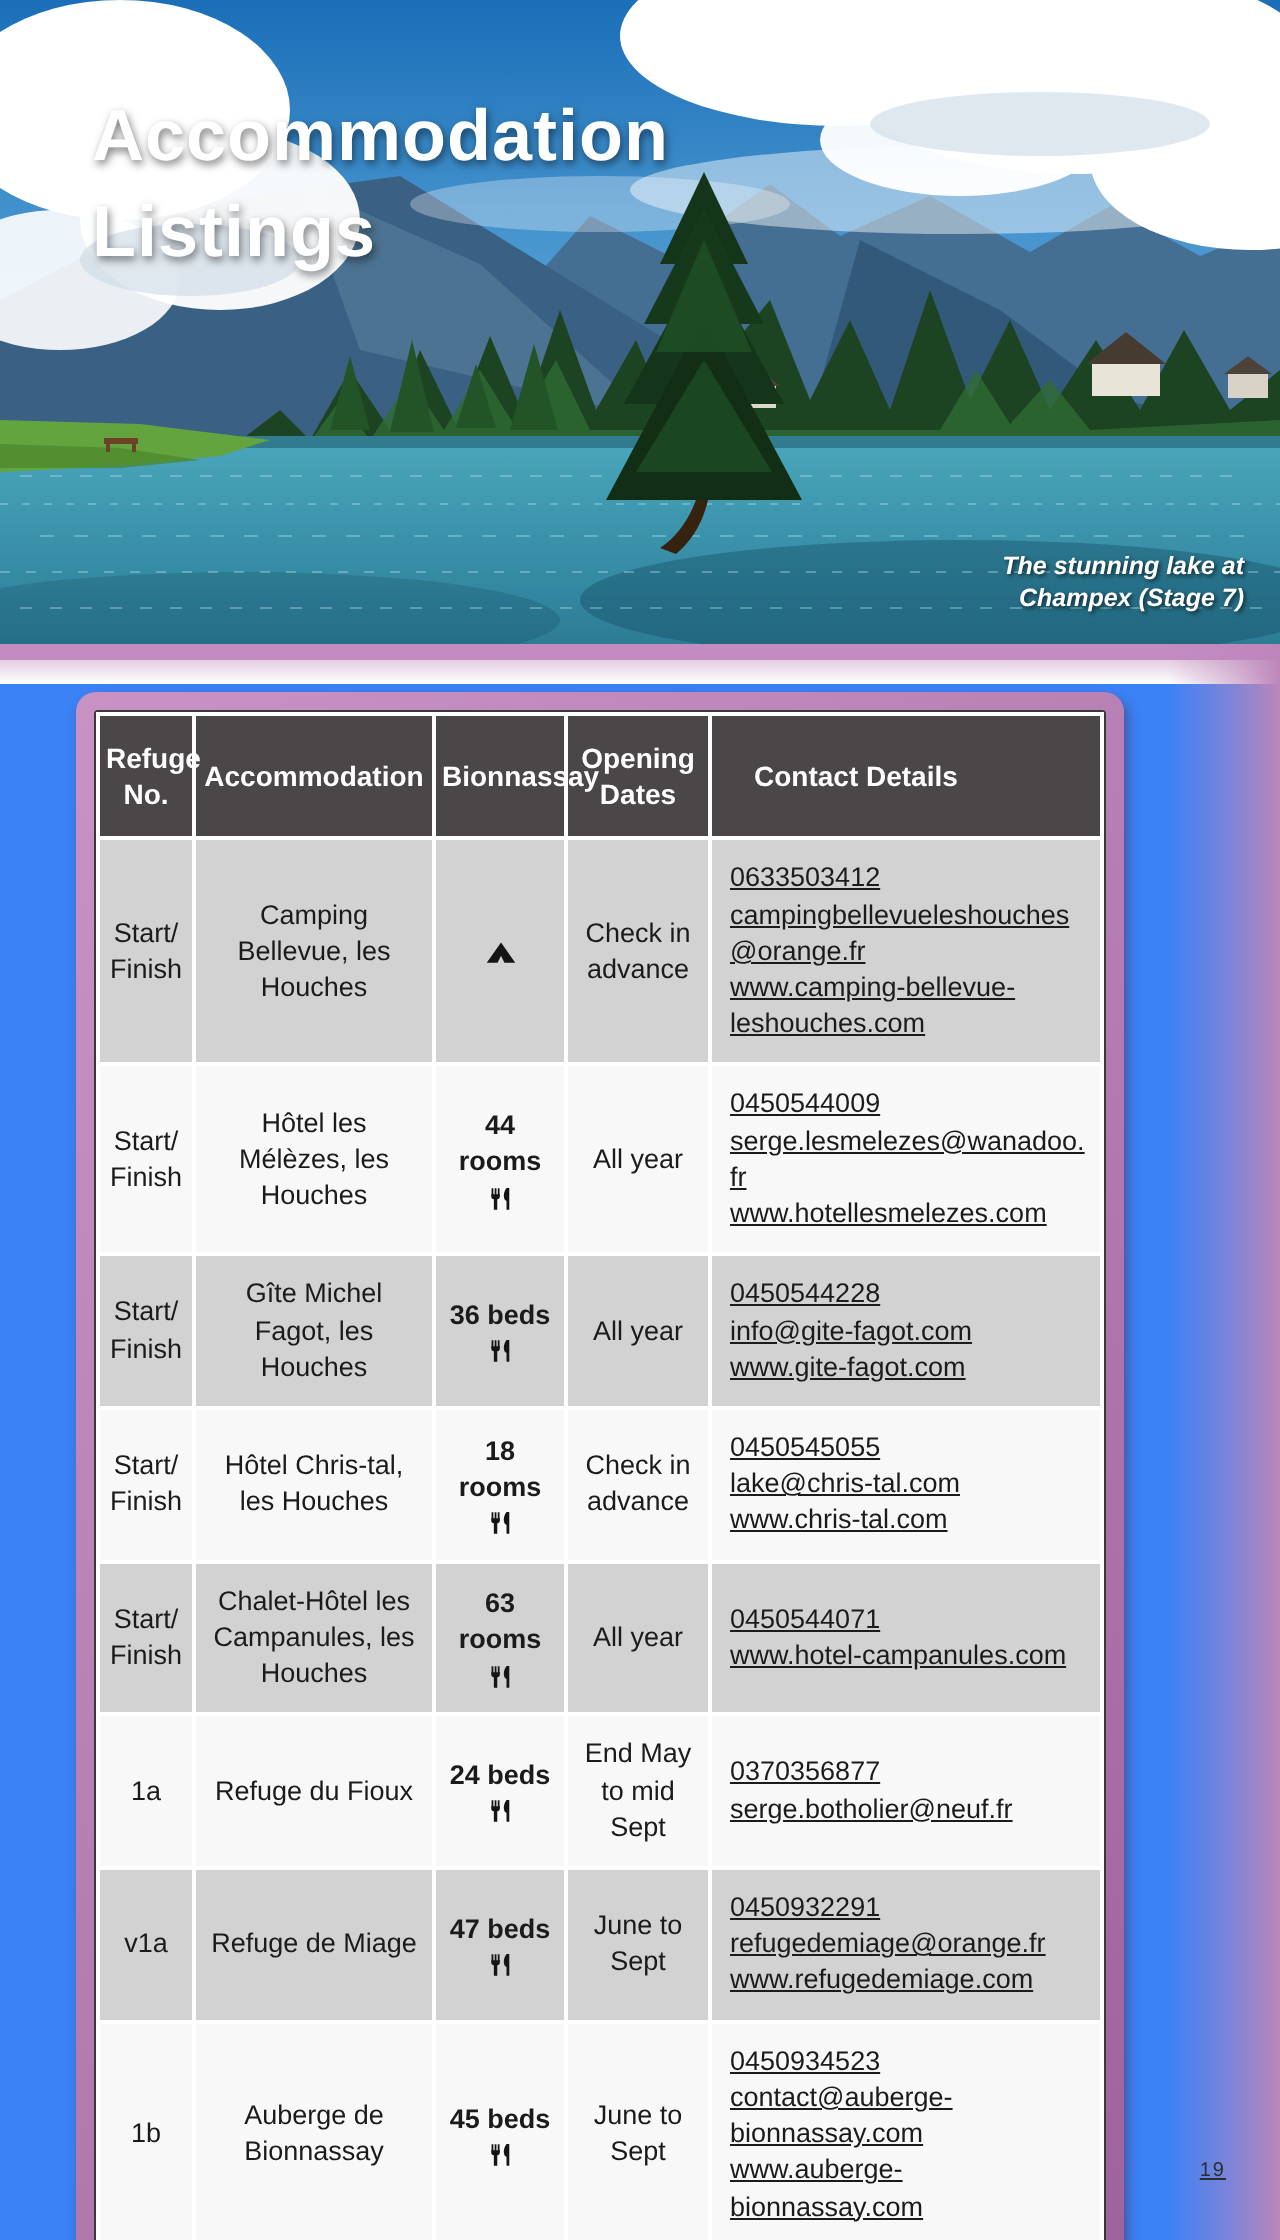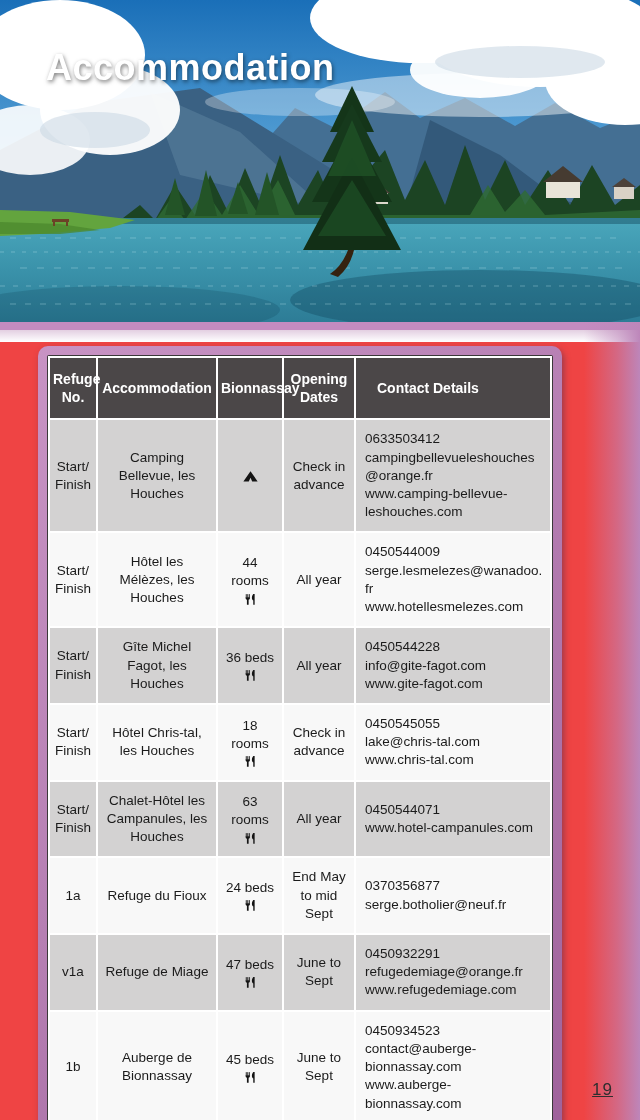--- a/index.html
+++ b/index.html
@@ -1,17 +1,17 @@
 <!DOCTYPE html>
 <html><head>
 <meta charset="utf-8">
 <style>
   html,body{margin:0;padding:0;}
   body{width:640px;height:1120px;background:#ffffff;font-family:"Liberation Sans",sans-serif;overflow:hidden;}
-  .page{position:relative;width:640px;height:1120px;background:#ef4444;}
+  .page{position:relative;width:640px;height:1120px;background:#3b82f6;}
 
   
   .hero{position:relative;width:640px;height:322px;overflow:hidden;}
   .hero svg{display:block;}
   .page-title{position:absolute;left:46px;top:44px;color:#ffffff;font-size:36px;font-weight:bold;line-height:1.32;letter-spacing:.5px;text-shadow:1px 2px 4px rgba(0,0,0,.5);}
   .photo-caption{position:absolute;right:18px;top:276px;text-align:right;color:#ffffff;font-size:12.5px;font-weight:bold;font-style:italic;line-height:1.25;text-shadow:1px 1px 2px rgba(0,0,0,.65);}
 
   
   .pink-band{width:640px;height:8px;background:#c48bc0;}
   .band-fade{width:640px;height:12px;background:linear-gradient(#e3cfe1,#ffffff);}
@@ -23,26 +23,26 @@
   .table-frame{position:relative;margin:4px 0 0 38px;width:506px;border-radius:10px;
       background:linear-gradient(135deg,#c893c4 0%,#b67fb3 45%,#9f629b 100%);
       padding:9px;box-shadow:2px 3px 6px rgba(80,50,80,.55);}
   .table-backing{background:#3b3839;border-radius:2px;padding:1px 4px 5px 1px;}
   table{width:100%;border-collapse:separate;border-spacing:2px;background:#ffffff;table-layout:fixed;}
   th{background:#4b4748;color:#ffffff;font-size:14px;font-weight:bold;line-height:1.3;padding:12px 3px;text-align:center;}
   th.col-contact{text-align:left;padding-left:21px;}
   td{font-size:13.5px;color:#1b1b1b;line-height:1.35;padding:10px 4px;text-align:center;vertical-align:middle;word-wrap:break-word;}
   tr.gray td{background:#d3d2d2;}
   tr.white td{background:#f8f8f8;}
-  td.contact{text-align:left;padding-left:9px;padding-right:6px;}
+  td.contact{text-align:left;padding-left:9px;padding-right:6px;text-decoration:underline;}
   .fac-icon{display:block;margin:2px auto 0 auto;line-height:0;}
-  .fac-text{display:block;}
+  .fac-text{display:block;font-weight:bold;}
 
   
-  .page-number{position:absolute;top:1080px;right:27px;font-size:17px;color:#2e2e2e;letter-spacing:1px;text-decoration:underline;}
+  .page-number{position:absolute;top:1080px;right:27px;font-size:10px;color:#2e2e2e;letter-spacing:1px;text-decoration:underline;}
 </style>
 </head>
 <body>
 
 <div class="page">
 
   <div class="hero">
     <svg width="640" height="322" viewBox="0 0 640 322">
       <defs>
         <linearGradient id="skyG" x1="0" y1="0" x2="0" y2="1">
@@ -127,22 +127,27 @@
         <polygon points="352,128 312,202 392,202" fill="#143519"></polygon>
         <polygon points="352,158 303,250 401,250" fill="#122f16"></polygon>
         <polygon points="352,120 328,176 376,176" fill="#1e5026" opacity="0.85"></polygon>
         <polygon points="352,180 318,236 386,236" fill="#1e5026" opacity="0.7"></polygon>
         <path d="M348,250 q-6,16 -18,24 l8,3 q12,-10 16,-27 z" fill="#35220f"></path>
       </g>
     </svg>
 
     <div class="page-title">
       <div>Accommodation</div>
+      <div>Listings</div>
     </div>
 
+    <div class="photo-caption">
+      <div>The stunning lake at</div>
+      <div>Champex (Stage 7)</div>
+    </div>
   </div>
 
   <div class="pink-band"></div>
   <div class="band-fade"></div>
   <div class="right-glow"></div>
 
   <div class="table-frame">
     <div class="table-backing">
       <table>
         <colgroup>

